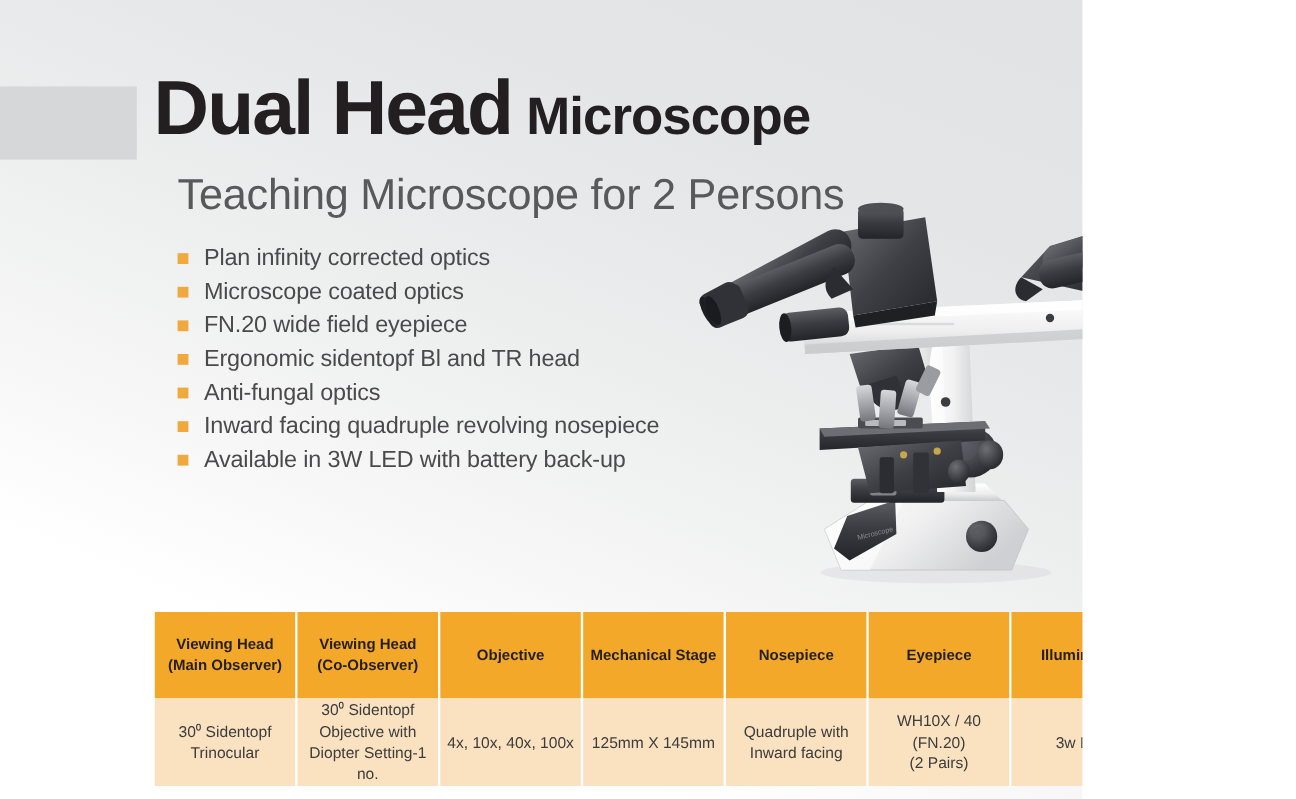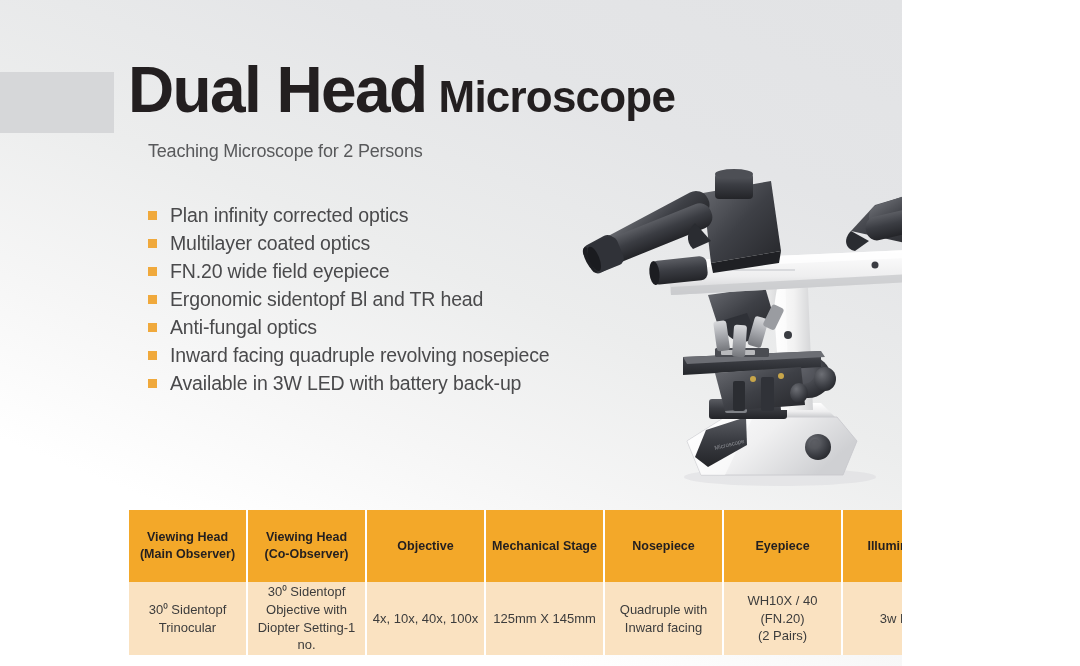--- a/index.html
+++ b/index.html
@@ -50,21 +50,21 @@
     font-size: 44px;
     font-weight: bold;
     color: #231f20;
     letter-spacing: -0.8px;
     margin-left: 12px;
   }
   .subtitle {
     position: absolute;
     left: 148px;
     top: 141px;
-    font-size: 18px;
+    font-size: 36px;
     color: #58595b;
     letter-spacing: -0.2px;
     white-space: nowrap;
   }
 
   
   .features {
     position: absolute;
     left: 148px;
     top: 203px;
@@ -154,21 +154,21 @@
 
   <div class="subtitle">Teaching Microscope for 2 Persons</div>
 
   <ul class="features">
     <li class="feature-item">
       <span class="bullet-square"></span>
       <span class="feature-text">Plan infinity corrected optics</span>
     </li>
     <li class="feature-item">
       <span class="bullet-square"></span>
-      <span class="feature-text">Multilayer coated optics</span>
+      <span class="feature-text">Microscope coated optics</span>
     </li>
     <li class="feature-item">
       <span class="bullet-square"></span>
       <span class="feature-text">FN.20 wide field eyepiece</span>
     </li>
     <li class="feature-item">
       <span class="bullet-square"></span>
       <span class="feature-text">Ergonomic sidentopf Bl and TR head</span>
     </li>
     <li class="feature-item">

